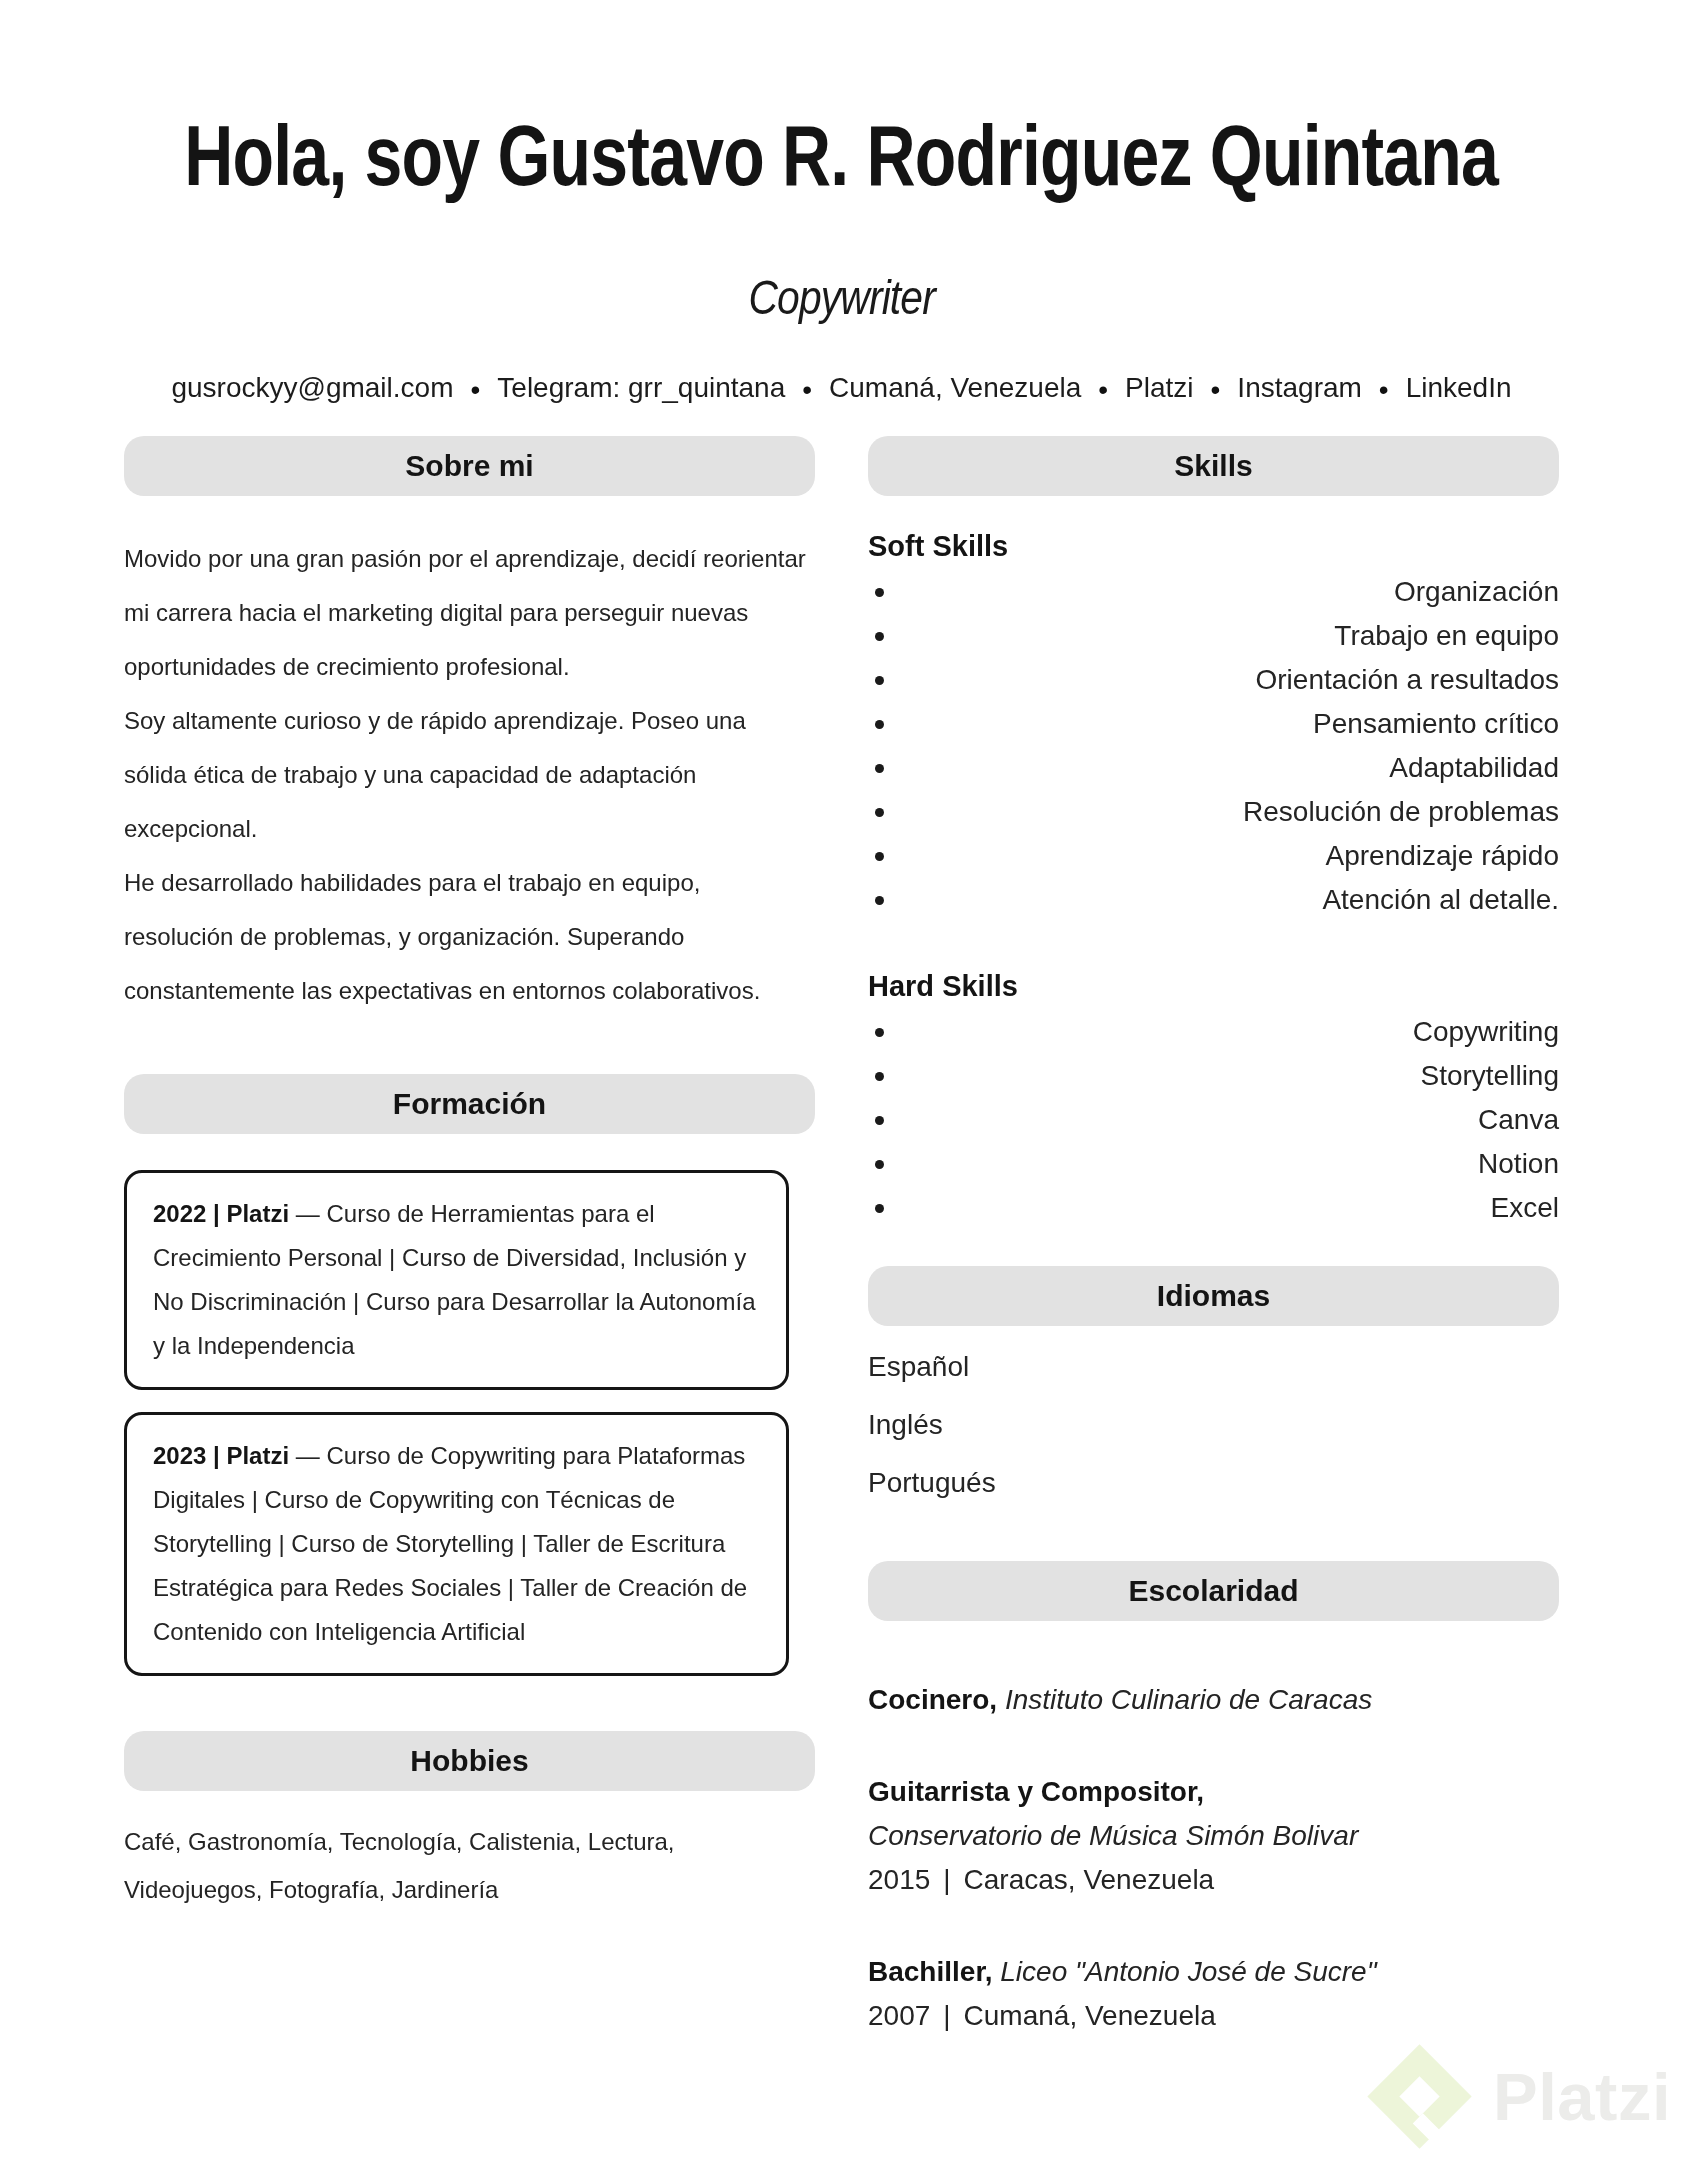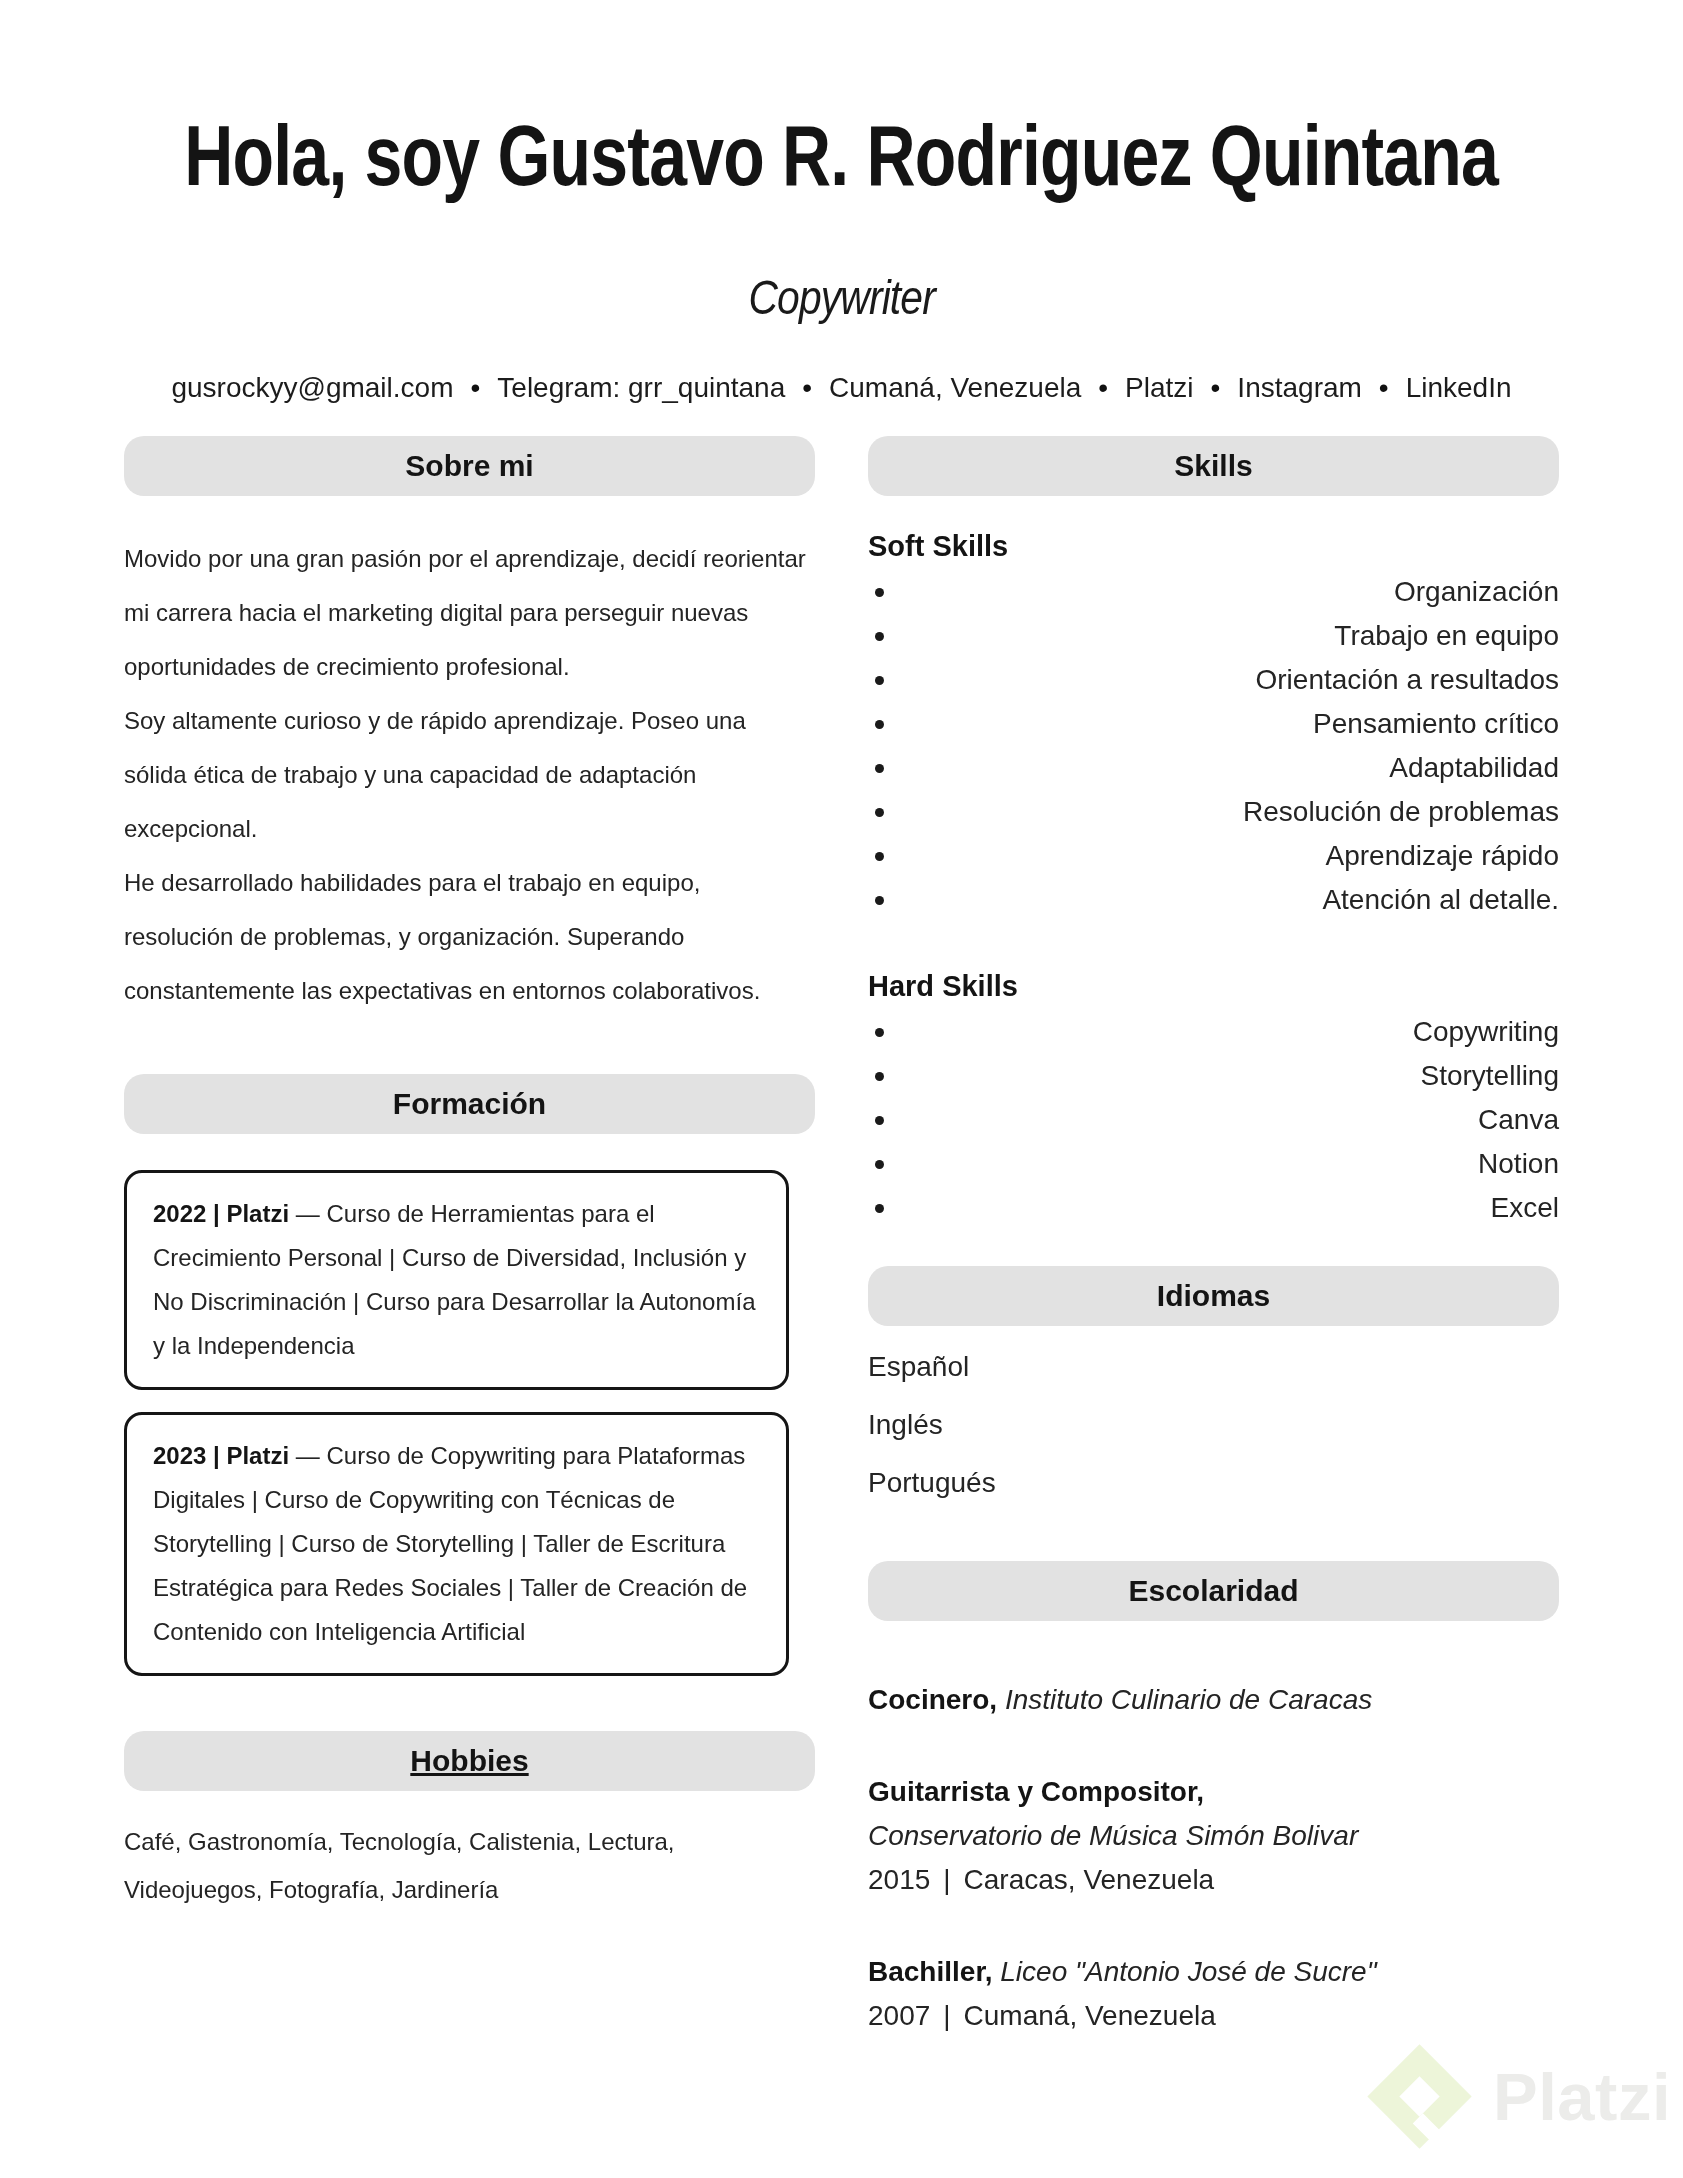--- a/index.html
+++ b/index.html
@@ -23,21 +23,21 @@
     transform:scaleX(0.80);transform-origin:50% 50%;
   }
   .subtitle{
     display:block;margin-top:14px;
   }
   .subtitle > span{
     display:inline-block;font-size:48px;line-height:53px;font-style:italic;color:#1a1a1a;
     transform:scaleX(0.85);transform-origin:50% 50%;letter-spacing:-1px;
   }
   .contact{
-    margin-top:48px;display:flex;justify-content:center;align-items:center;gap:17px;
+    margin-top:48px;display:flex;justify-content:center;align-items:flex-end;gap:17px;
     font-size:28px;color:#1c1c1c;
   }
   .contact .sep{font-size:28px;line-height:28px;color:#111;}
   
   .col{position:absolute;top:436px;width:691px;}
   .col-left{left:124px;}
   .col-right{left:868px;}
   .bar{
     height:60px;background:var(--bar-bg);border-radius:20px;
     display:flex;align-items:center;justify-content:center;
@@ -48,21 +48,21 @@
   .about .para{margin:0;}
   .bar-formacion{margin-top:56px;}
   .edu-box{
     margin-top:36px;width:665px;box-sizing:border-box;
     border:3px solid var(--box-border);border-radius:18px;
     padding:19px 26px;font-size:24px;line-height:44px;color:#242424;
   }
   .edu-box + .edu-box{margin-top:22px;}
   .b{font-weight:700;color:#141414;}
   .i{font-style:italic;}
-  .bar-hobbies{margin-top:55px;text-decoration:underline;}
+  .bar-hobbies{margin-top:55px;}
   .hobbies-text{margin-top:27px;font-size:24px;line-height:48px;color:#242424;}
   
   .subhead{margin-top:30px;font-size:29px;line-height:40px;font-weight:700;color:#141414;}
   .subhead.hard{margin-top:44px;}
   ul.skill-list{list-style:none;margin:4px 0 0 0;padding:0;text-align:right;}
   ul.skill-list li{
     position:relative;padding-left:30px;font-size:28px;line-height:44px;color:#242424;
   }
   ul.skill-list li::before{
     content:"";position:absolute;left:7px;top:18px;width:9px;height:9px;border-radius:50%;background:#1a1a1a;

